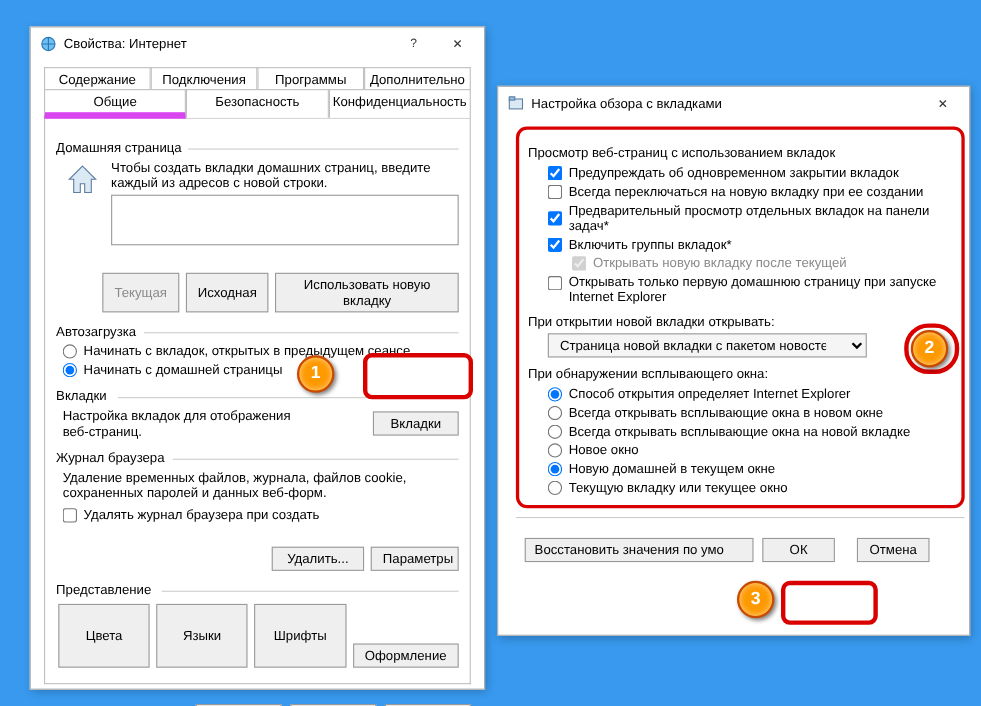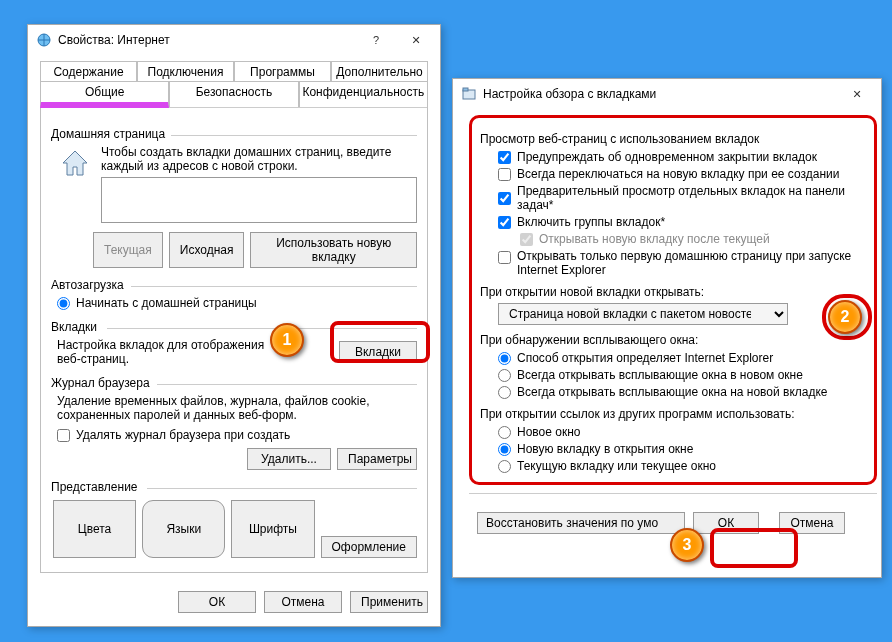--- a/index.html
+++ b/index.html
@@ -103,21 +103,21 @@
     padding: 3px 10px;
     font-family: inherit;
     font-size: 12px;
     min-height: 22px;
     box-sizing: border-box;
     cursor: pointer;
   }
   .btn:disabled { color: #8a8a8a; }
   .btnrow {
     display: flex; gap: 6px;
-    margin-top: 6px;
+    margin-top: 22px;
   }
   .check { display: flex; align-items: center; gap: 6px; margin: 3px 0; }
   .check input { margin: 0; }
   .radio { display: flex; align-items: center; gap: 6px; margin: 3px 0; }
   .radio input { margin: 0; }
   .footer {
     display: flex; gap: 8px;
     justify-content: flex-end;
     padding: 10px 12px;
   }
@@ -228,20 +228,24 @@
         </div>
       </div>
 
       <div class="group">
         <div class="group-label">
           <span>Автозагрузка</span>
           <span class="group-line" style="left:80px;"></span>
         </div>
         <div style="margin:4px 0 0 6px;">
           <label class="radio">
+            <input type="radio" name="startup" style="">
+              <span>Начинать с вкладок, открытых в предыдущем сеансе</span>
+          </label>
+          <label class="radio">
             <input type="radio" name="startup" checked="" style="">
               <span>Начинать с домашней страницы</span>
           </label>
         </div>
       </div>
 
       <div class="group">
         <div class="group-label">
           <span>Вкладки</span>
           <span class="group-line" style="left:56px;"></span>
@@ -274,21 +278,21 @@
         </div>
       </div>
 
       <div class="group">
         <div class="group-label">
           <span>Представление</span>
           <span class="group-line" style="left:96px;"></span>
         </div>
         <div class="btnrow" style="margin:6px 0 0 2px;">
           <button class="btn" style="flex:1;">Цвета</button>
-          <button class="btn" style="flex:1;border-radius:11px;">Языки</button>
+          <button class="btn" style="flex:1;">Языки</button>
           <button class="btn" style="flex:1;">Шрифты</button>
           <button class="btn" style="flex:1;margin-top:36px;">Оформление</button>
         </div>
       </div>
 
     </div>
   </div>
 
   <div class="footer">
     <button class="btn" style="width:78px;">ОК</button>
@@ -359,29 +363,28 @@
         <label class="radio">
           <input type="radio" name="popup" style="">
             <span>Всегда открывать всплывающие окна в новом окне</span>
         </label>
         <label class="radio">
           <input type="radio" name="popup" style="">
             <span>Всегда открывать всплывающие окна на новой вкладке</span>
         </label>
       </div>
 
-      <div class="d2-label">При открытии ссылок из других программ использовать:</div>
       <div class="d2-left">
         <label class="radio">
           <input type="radio" name="links" style="">
             <span>Новое окно</span>
         </label>
         <label class="radio">
           <input type="radio" name="links" checked="" style="">
-            <span>Новую вкладку в открытия окне</span>
+            <span>Новую домашней в текущем окне</span>
         </label>
         <label class="radio">
           <input type="radio" name="links" style="">
             <span>Текущую вкладку или текущее окно</span>
         </label>
       </div>
 
     </div>
 
     <hr class="hr">

